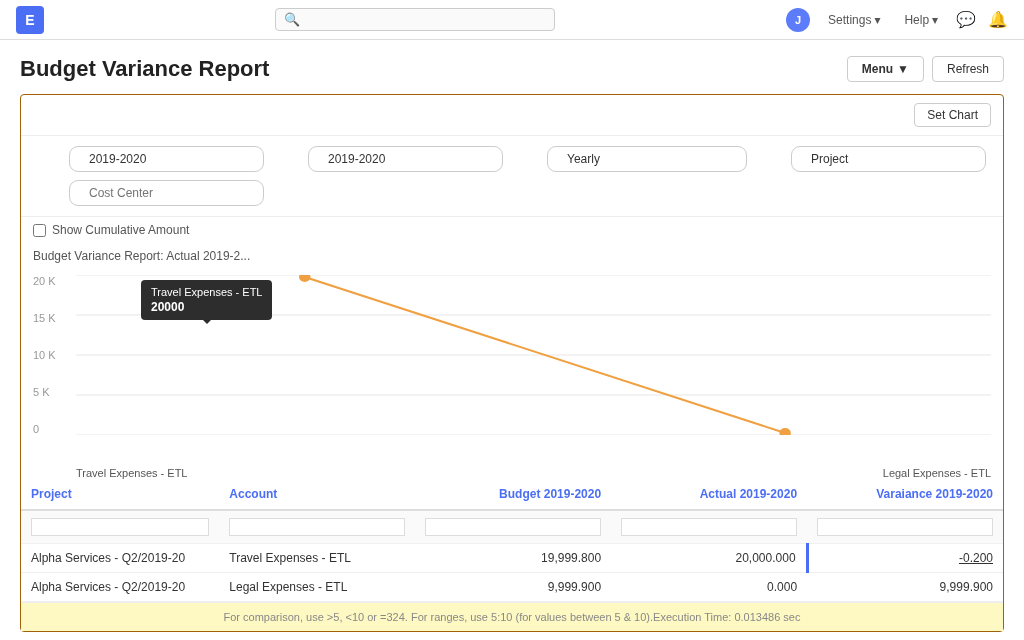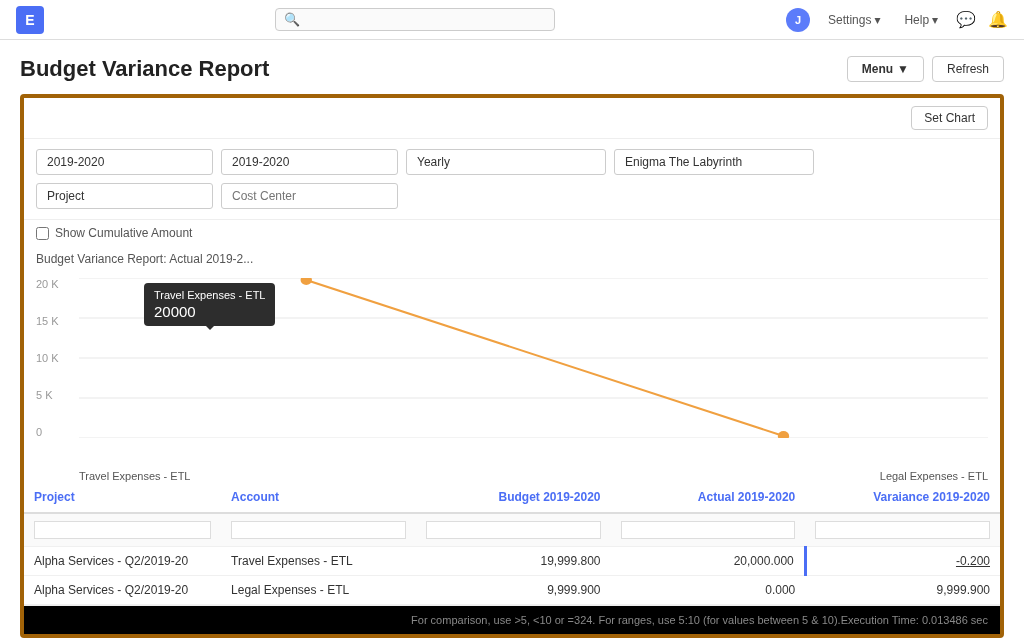--- a/index.html
+++ b/index.html
@@ -45,40 +45,40 @@
       padding: 5px 14px; border-radius: 4px; border: 1px solid #ccc;
       background: #fff; cursor: pointer; font-size: 12px; color: #333;
     }
     .btn-menu { display: flex; align-items: center; gap: 4px; font-weight: bold; }
 
     
     .main-content { padding: 0 20px 20px; background: #fff; }
 
     
     .card {
-      background: #fff; border: 4px solid #a16207; border-radius: 4px;
+      background: #fff; border: 1px solid #a16207; border-radius: 4px;
     }
 
     
     .set-chart-bar {
       display: flex; justify-content: flex-end;
       padding: 8px 12px; border-bottom: 1px solid #eee;
     }
     .btn-set-chart {
       padding: 4px 12px; border-radius: 4px; border: 1px solid #ccc;
       background: #fff; cursor: pointer; font-size: 12px; color: #333;
     }
 
     
     .filter-row {
       display: flex; gap: 8px; padding: 10px 12px; border-bottom: 1px solid #eee; flex-wrap: wrap;
     }
     .filter-input {
-      border: 1px solid #ccc; border-radius: 3px; padding: 5px 10px;
-      font-size: 12px; color: #333; background: #fff; cursor: pointer;
+      border: 1px solid #ccc; border-radius: 9px; padding: 5px 19px;
+      font-size: 12px; color: #333; background: #fff; cursor: pointer; margin-left: 36px;
     }
     .filter-input.placeholder { color: #aaa; }
     .filter-input-wide { width: 200px; }
 
     
     .checkbox-row { display: flex; align-items: center; gap: 6px; padding: 6px 12px; font-size: 12px; color: #555; }
     .checkbox-row input[type="checkbox"] { width: 13px; height: 13px; }
 
     
     .chart-title { padding: 6px 12px 2px; font-size: 12px; color: #555; }
@@ -96,43 +96,43 @@
     
     .x-labels { display: flex; justify-content: space-between; padding: 2px 12px 0 55px; font-size: 11px; color: #555; }
 
     
     .chart-tooltip {
       position: absolute; background: #2d2d2d; color: #fff; border-radius: 4px;
       padding: 6px 10px; font-size: 12px; z-index: 10;
       left: 120px; top: 15px; min-width: 120px;
     }
     .chart-tooltip .tt-title { font-size: 11px; margin-bottom: 2px; }
-    .chart-tooltip .tt-value { font-size: 15px; font-weight: 400; }
+    .chart-tooltip .tt-value { font-size: 12px; font-weight: 700; }
     .chart-tooltip::after {
       content: ''; position: absolute; bottom: -8px; left: 50%; transform: translateX(-50%);
       border: 4px solid transparent; border-top-color: #2d2d2d;
     }
 
     
     .report-table { width: 100%; border-collapse: collapse; font-size: 12px; }
     .report-table thead tr { border-bottom: 2px solid #ddd; }
     .report-table th {
       padding: 8px 10px; text-align: left; color: #4B6EF5; font-weight: 600; font-size: 12px;
     }
     .report-table th.right { text-align: right; }
     .report-table td { padding: 7px 10px; color: #333; border-bottom: 1px solid #f0f0f0; }
     .report-table td.right { text-align: right; }
     .filter-row-table td { background: #fafafa; }
     .variance-highlight { color: #333; border-left: 3px solid #4B6EF5; padding-right: 8px; text-decoration: underline; }
 
     
     .footer-bar {
-      display: flex; justify-content: flex-end; align-items: center;
+      display: flex; justify-content: center; align-items: center;
       padding: 8px 12px; border-top: 1px solid #eee; font-size: 11px; color: #888;
-      background: #000000;
+      background: #fef9c3;
     }
 
     
     .outer { max-width: 1024px; margin: 0 auto; }
   </style>
 </head>
 <body>
 
 <div class="outer">
 
@@ -173,21 +173,20 @@
     <div class="card">
 
       <div class="set-chart-bar">
         <button class="btn-set-chart">Set Chart</button>
       </div>
 
       <div class="filter-row">
         <input class="filter-input" type="text" value="2019-2020" style="">
         <input class="filter-input" type="text" value="2019-2020" style="">
         <input class="filter-input filter-input-wide" type="text" value="Yearly" style="">
-        <input class="filter-input filter-input-wide" type="text" value="Enigma The Labyrinth" style="">
         <input class="filter-input" type="text" value="Project" style="">
         <input class="filter-input placeholder" type="text" placeholder="Cost Center" style="">
       </div>
 
       <div class="checkbox-row">
         <input type="checkbox" style="">
         <label>Show Cumulative Amount</label>
       </div>
 
       <div class="chart-title">Budget Variance Report: Actual 2019-2...</div>

